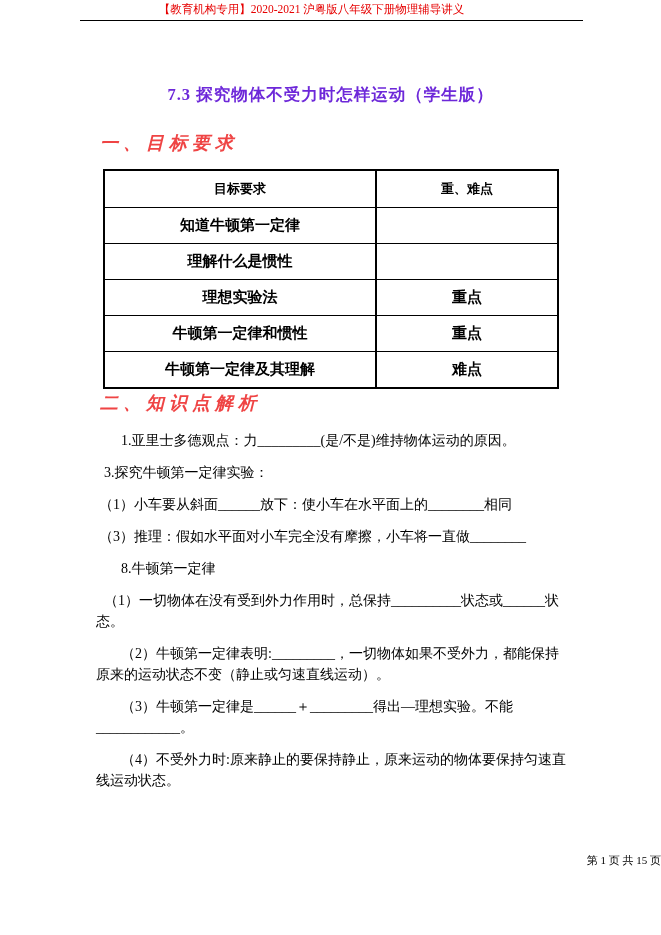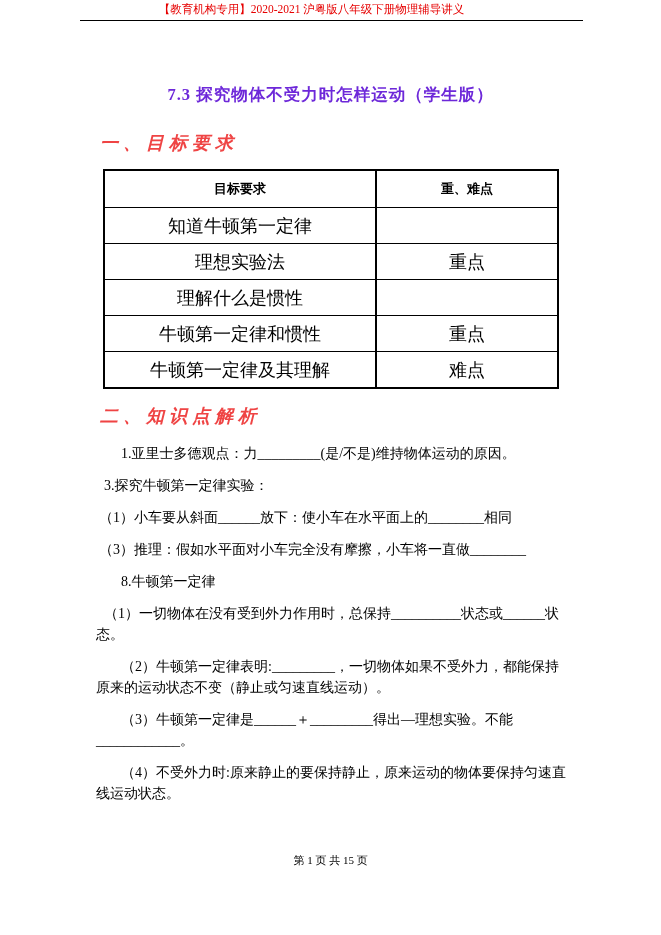--- a/index.html
+++ b/index.html
@@ -37,21 +37,21 @@
   }
   
   .section-heading {
     margin:25px 0 0 100px;
     font-size:18px;
     font-weight:bold;
     font-style:italic;
     letter-spacing:5px;
     color:#ef4444;
   }
-  .section-heading.second { margin-top:15px; }
+  .section-heading.second { margin-top:2px; }
   
   .objectives-table {
     margin:14px 0 0 103px;
     width:454px;
     border-collapse:collapse;
     table-layout:fixed;
     border:2px solid #000;
   }
   .objectives-table col.c1 { width:272px; }
   .objectives-table col.c2 { width:182px; }
@@ -59,38 +59,38 @@
     border:1px solid #000;
     text-align:center;
     vertical-align:middle;
     padding:0;
   }
   .objectives-table th {
     height:36px;
     font-size:13px;
     font-weight:bold;
   }
-  .objectives-table td { height:35px; font-size:18px; font-weight:normal; }
+  .objectives-table td { height:35px; font-size:15px; font-weight:bold; }
   .objectives-table th:first-child, .objectives-table td:first-child { border-right:2px solid #000; }
   
   .content {
     margin:15px 90px 0 96px;
     font-size:14px;
     line-height:21px;
   }
   .para { margin:0 0 11px 0; }
   .ind2  { text-indent:25px; }
   .ind05 { text-indent:8px; }
   .ind0  { text-indent:3px; }
   
   .page-footer {
     position:absolute;
     left:0; right:0;
     top:853px;
-    text-align:center;
+    text-align:right;
     font-size:11px;
     color:#000;
   }
 </style>
 </head>
 <body>
 
 <div class="page">
 
   <div class="header-band">
@@ -111,26 +111,26 @@
         <th>目标要求</th>
         <th>重、难点</th>
       </tr>
     </thead>
     <tbody>
       <tr>
         <td>知道牛顿第一定律</td>
         <td></td>
       </tr>
       <tr>
+        <td>理解什么是惯性</td>
+        <td></td>
+      </tr>
+      <tr>
         <td>理想实验法</td>
         <td>重点</td>
-      </tr>
-      <tr>
-        <td>理解什么是惯性</td>
-        <td></td>
       </tr>
       <tr>
         <td>牛顿第一定律和惯性</td>
         <td>重点</td>
       </tr>
       <tr>
         <td>牛顿第一定律及其理解</td>
         <td>难点</td>
       </tr>
     </tbody>

